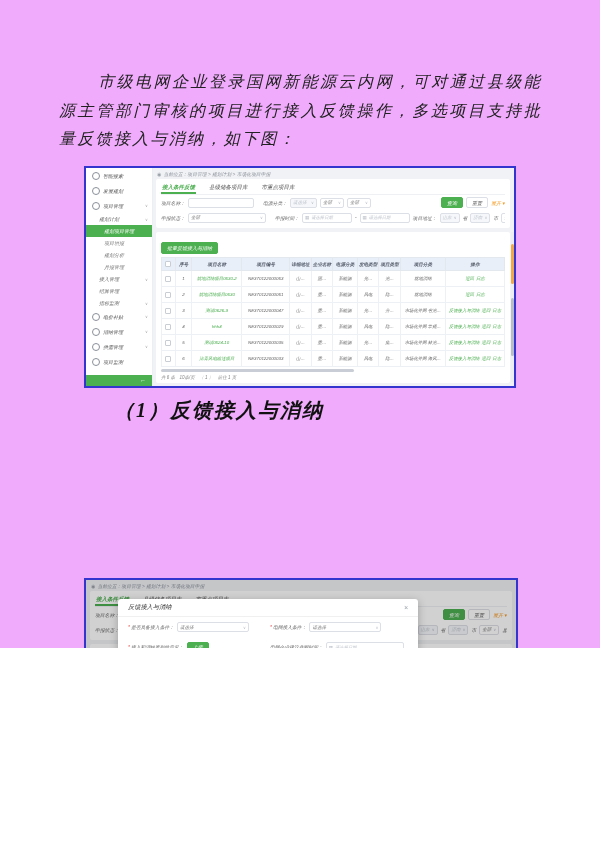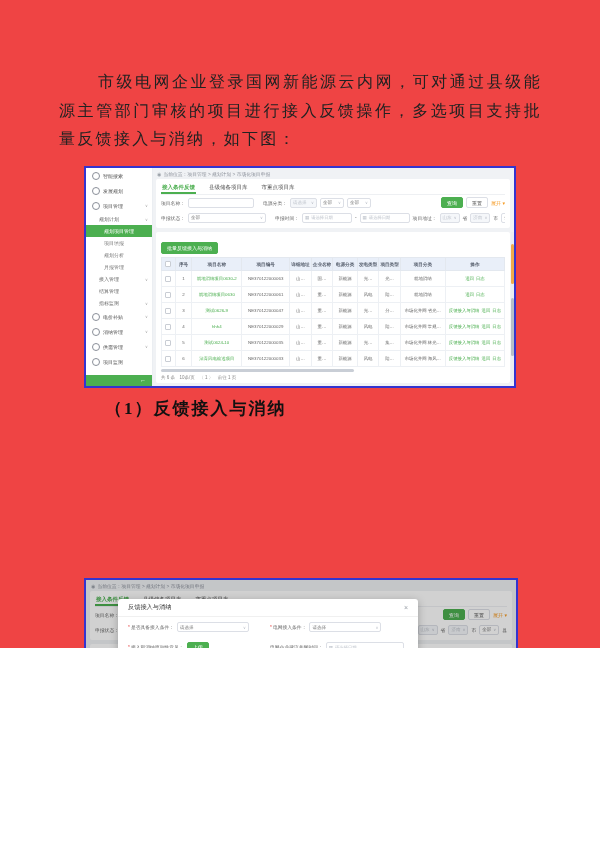--- a/index.html
+++ b/index.html
@@ -1,23 +1,23 @@
 <!DOCTYPE html>
 <html><head>
 <meta charset="utf-8">
 <style>
   html,body{margin:0;padding:0;background:#fff;}
-  .page{position:relative;width:600px;height:648px;background:#ef4444;overflow:hidden;
-        font-family:"Liberation Serif","DejaVu Serif",serif;color:#1a1a1a;}
+  .page{position:relative;width:600px;height:648px;background:#f0abfc;overflow:hidden;
+        font-family:"Liberation Serif","DejaVu Serif",serif;color:#1a1a1a;font-style:italic;}
   
   .doc-para{position:absolute;left:59px;width:483px;font-size:16px;line-height:28.5px;
             letter-spacing:2.3px;text-align:justify;text-indent:39px;color:#222;}
   #para1{top:68px;}
   #para2{top:426px;}
-  .doc-heading{position:absolute;left:66px;width:483px;font-size:17px;font-weight:bold;
+  .doc-heading{position:absolute;left:75px;width:483px;font-size:20px;font-weight:bold;
                letter-spacing:2px;text-indent:39px;color:#111;}
   #heading1{top:397px;}
   #heading2{top:756px;}
   #pageno{position:absolute;top:785px;left:0;width:100%;text-align:center;font-size:11px;color:#333;}
 
   
   .shot{position:absolute;left:84px;border:2px solid #3434cf;background:#f0f2f5;overflow:hidden;
         font-family:"Liberation Sans","DejaVu Sans",sans-serif;color:#333;}
   #shot1{top:166px;width:428px;height:218px;}
   #shot2{top:578px;width:430px;height:164px;}

